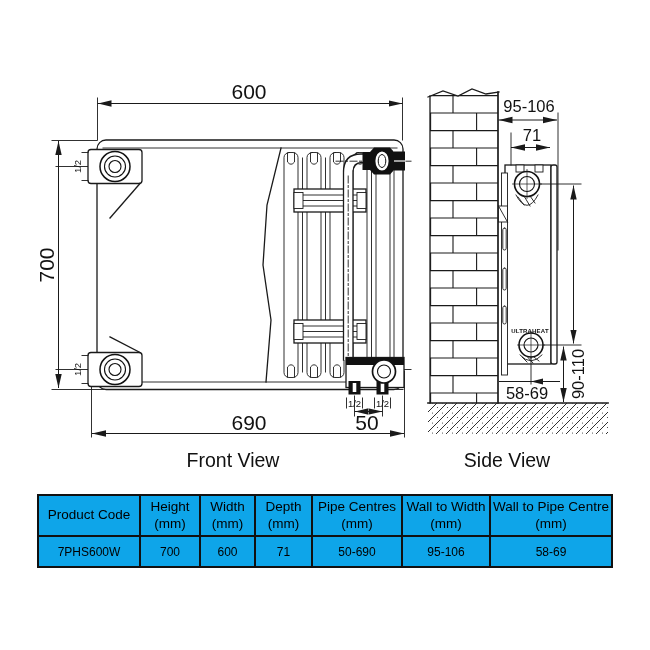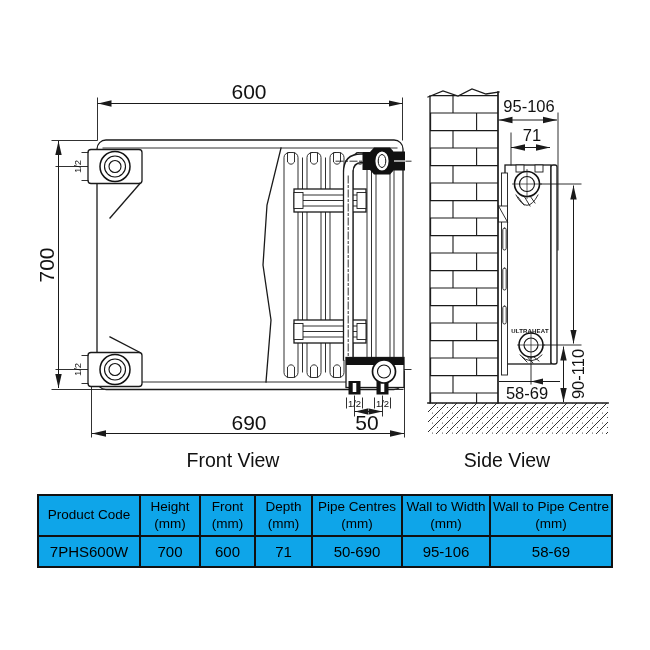--- a/index.html
+++ b/index.html
@@ -17,21 +17,21 @@
   text{fill:#111;font-family:"Liberation Sans",sans-serif;}
   .t21{font-size:21px;}
   .t17{font-size:16.5px;}
   .t19{font-size:19.5px;}
   .t9{font-size:9.5px;}
   .t6{font-size:6px;font-weight:bold;letter-spacing:.2px;}
   
   table.spec{position:absolute;left:37px;top:494px;width:574px;border-collapse:collapse;table-layout:fixed;background:#0ea5e9;}
   table.spec th,table.spec td{border:2px solid #111;text-align:center;vertical-align:middle;padding:0;}
   table.spec th{height:39px;font-weight:normal;font-size:13.5px;line-height:1.25;}
-  table.spec td{height:29px;font-size:15px;text-align:center;}
+  table.spec td{height:29px;font-size:12px;text-align:center;}
 </style>
 </head>
 <body>
 
 <div class="stage">
 
 <svg class="drawing" width="650" height="488" viewBox="0 0 650 488">
   <defs>
     <marker id="arr" viewBox="0 0 14 8" refX="14" refY="4" markerWidth="14" markerHeight="8" markerUnits="userSpaceOnUse" orient="auto-start-reverse">
       <path d="M14,4 L0,0.8 L0,7.2 Z" fill="#1a1a1a"></path>
@@ -248,21 +248,21 @@
   <thead>
     <tr>
       <th>
             <div>Product Code</div>
           </th>
       <th>
             <div>Height</div>
             <div>(mm)</div>
           </th>
       <th>
-            <div>Front</div>
+            <div>Width</div>
             <div>(mm)</div>
           </th>
       <th>
             <div>Depth</div>
             <div>(mm)</div>
           </th>
       <th>
             <div>Pipe Centres</div>
             <div>(mm)</div>
           </th>

